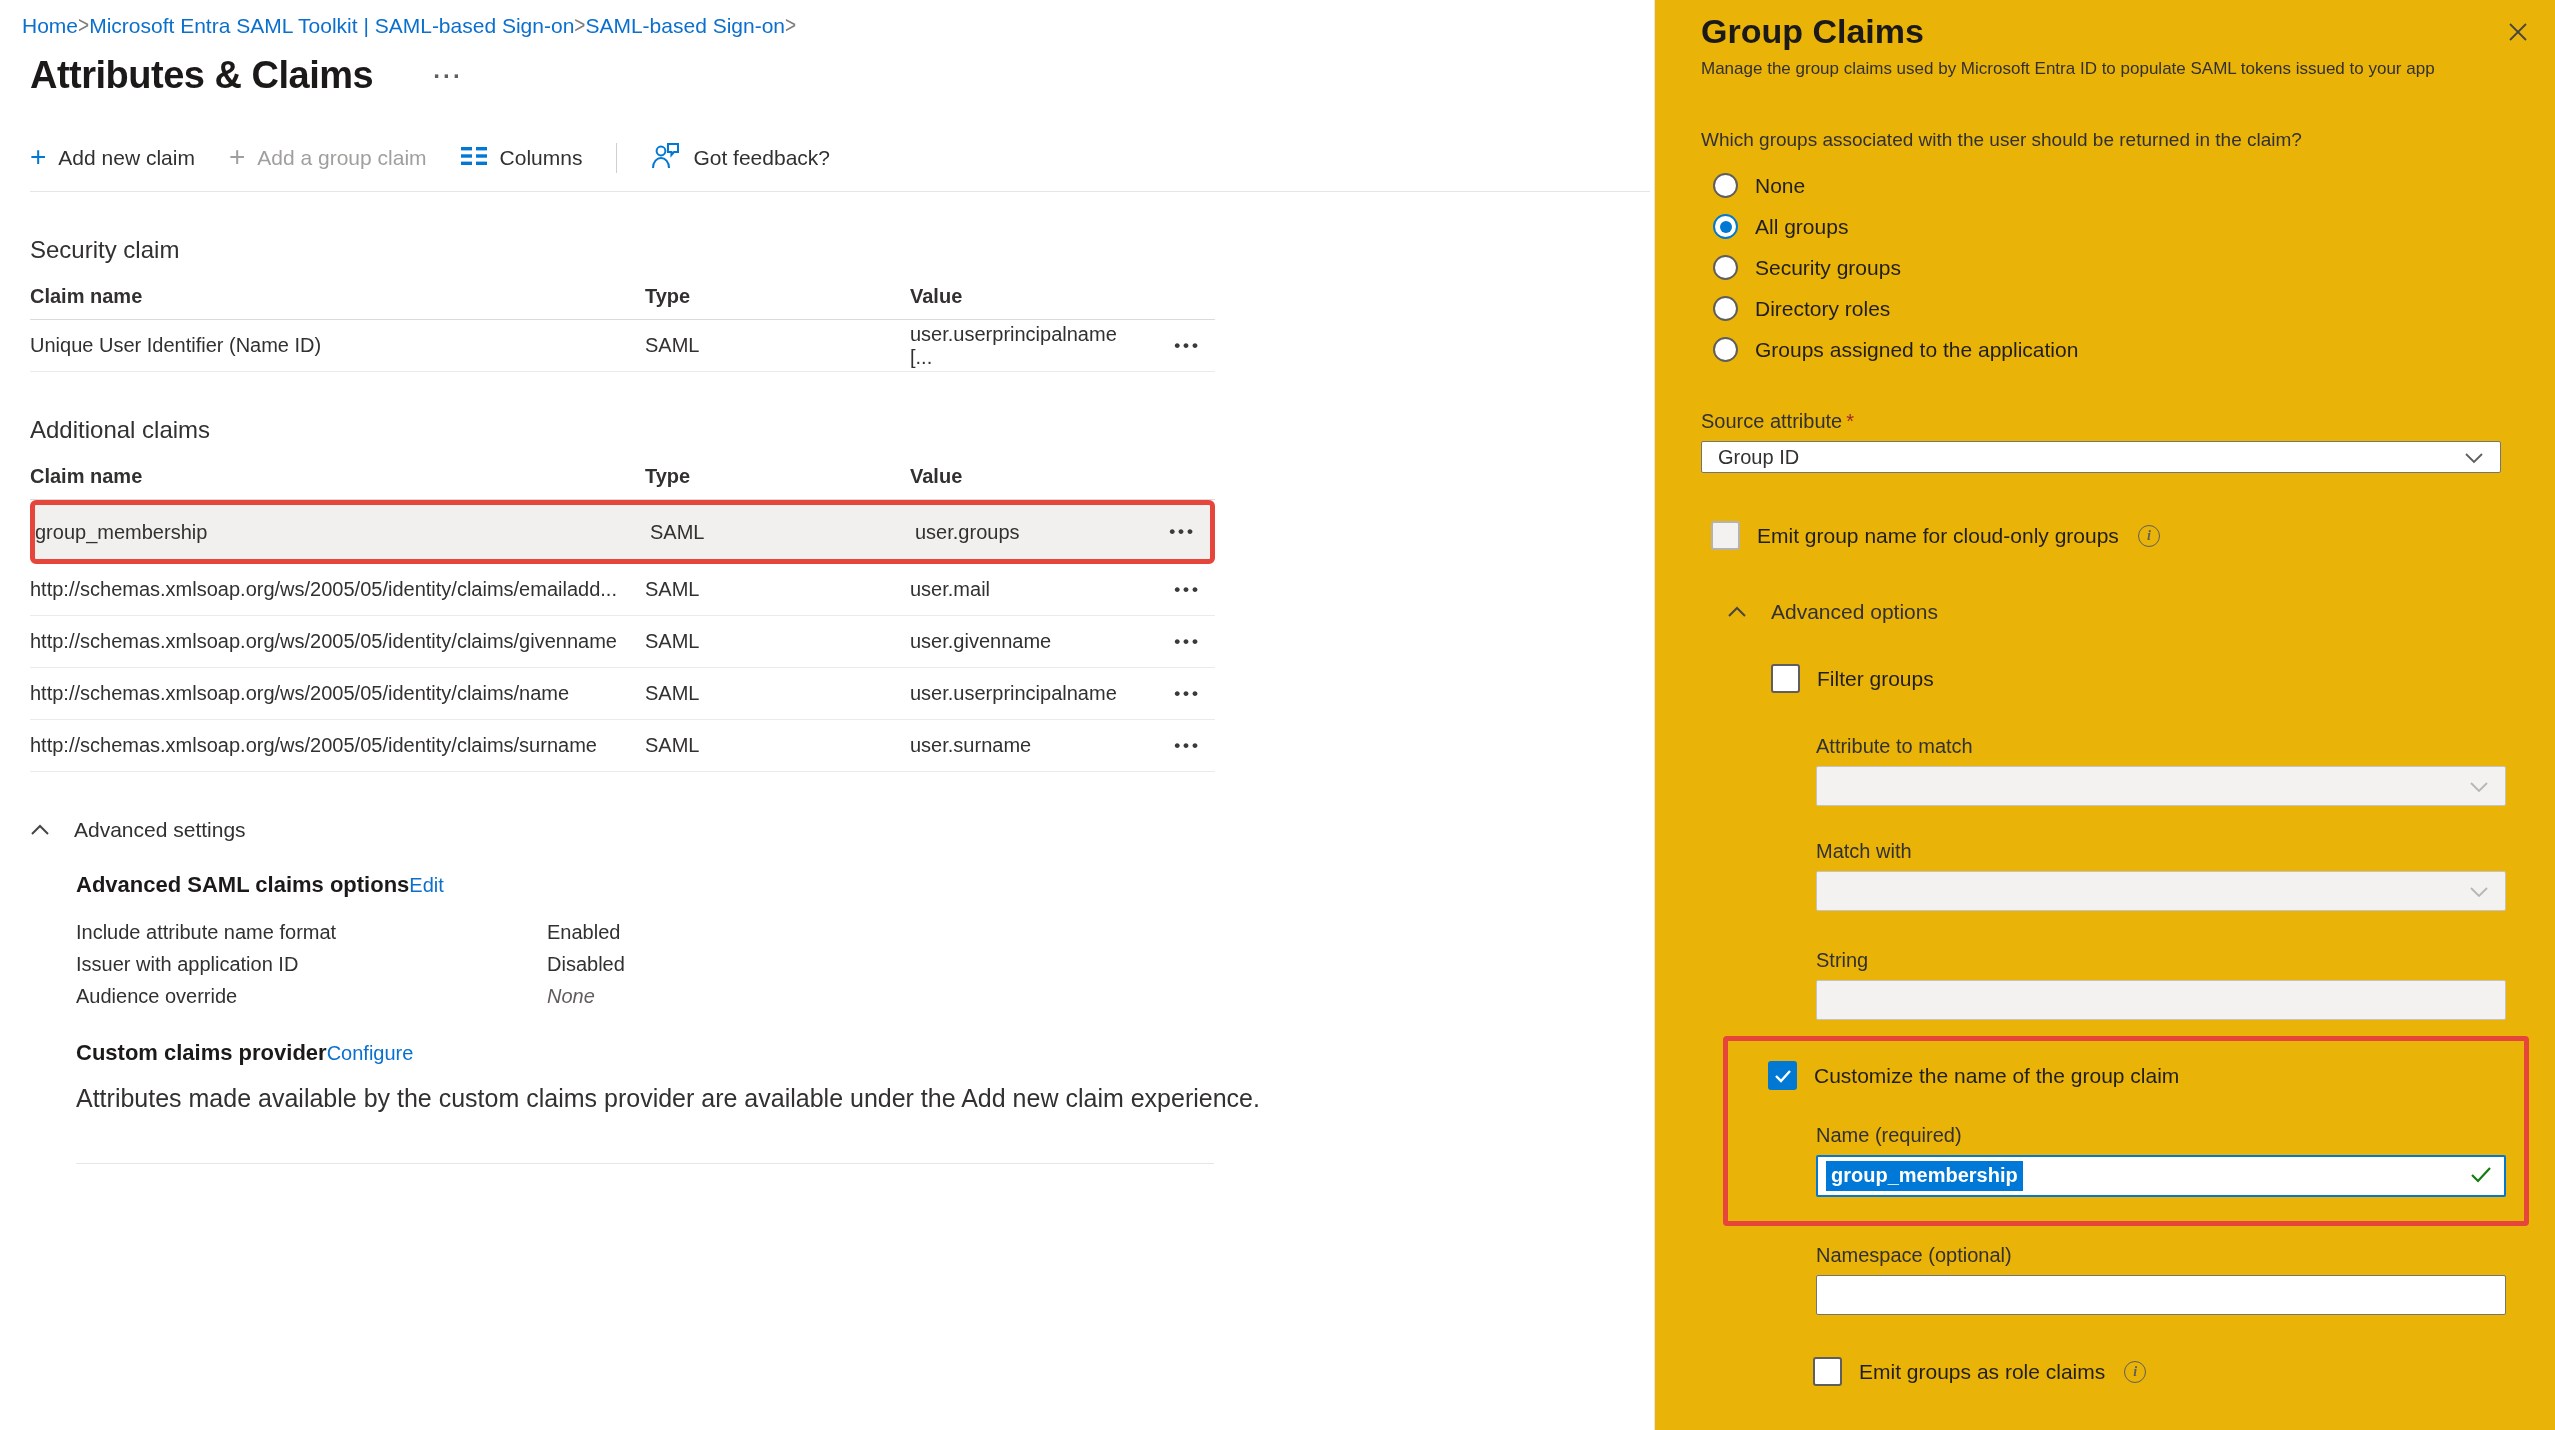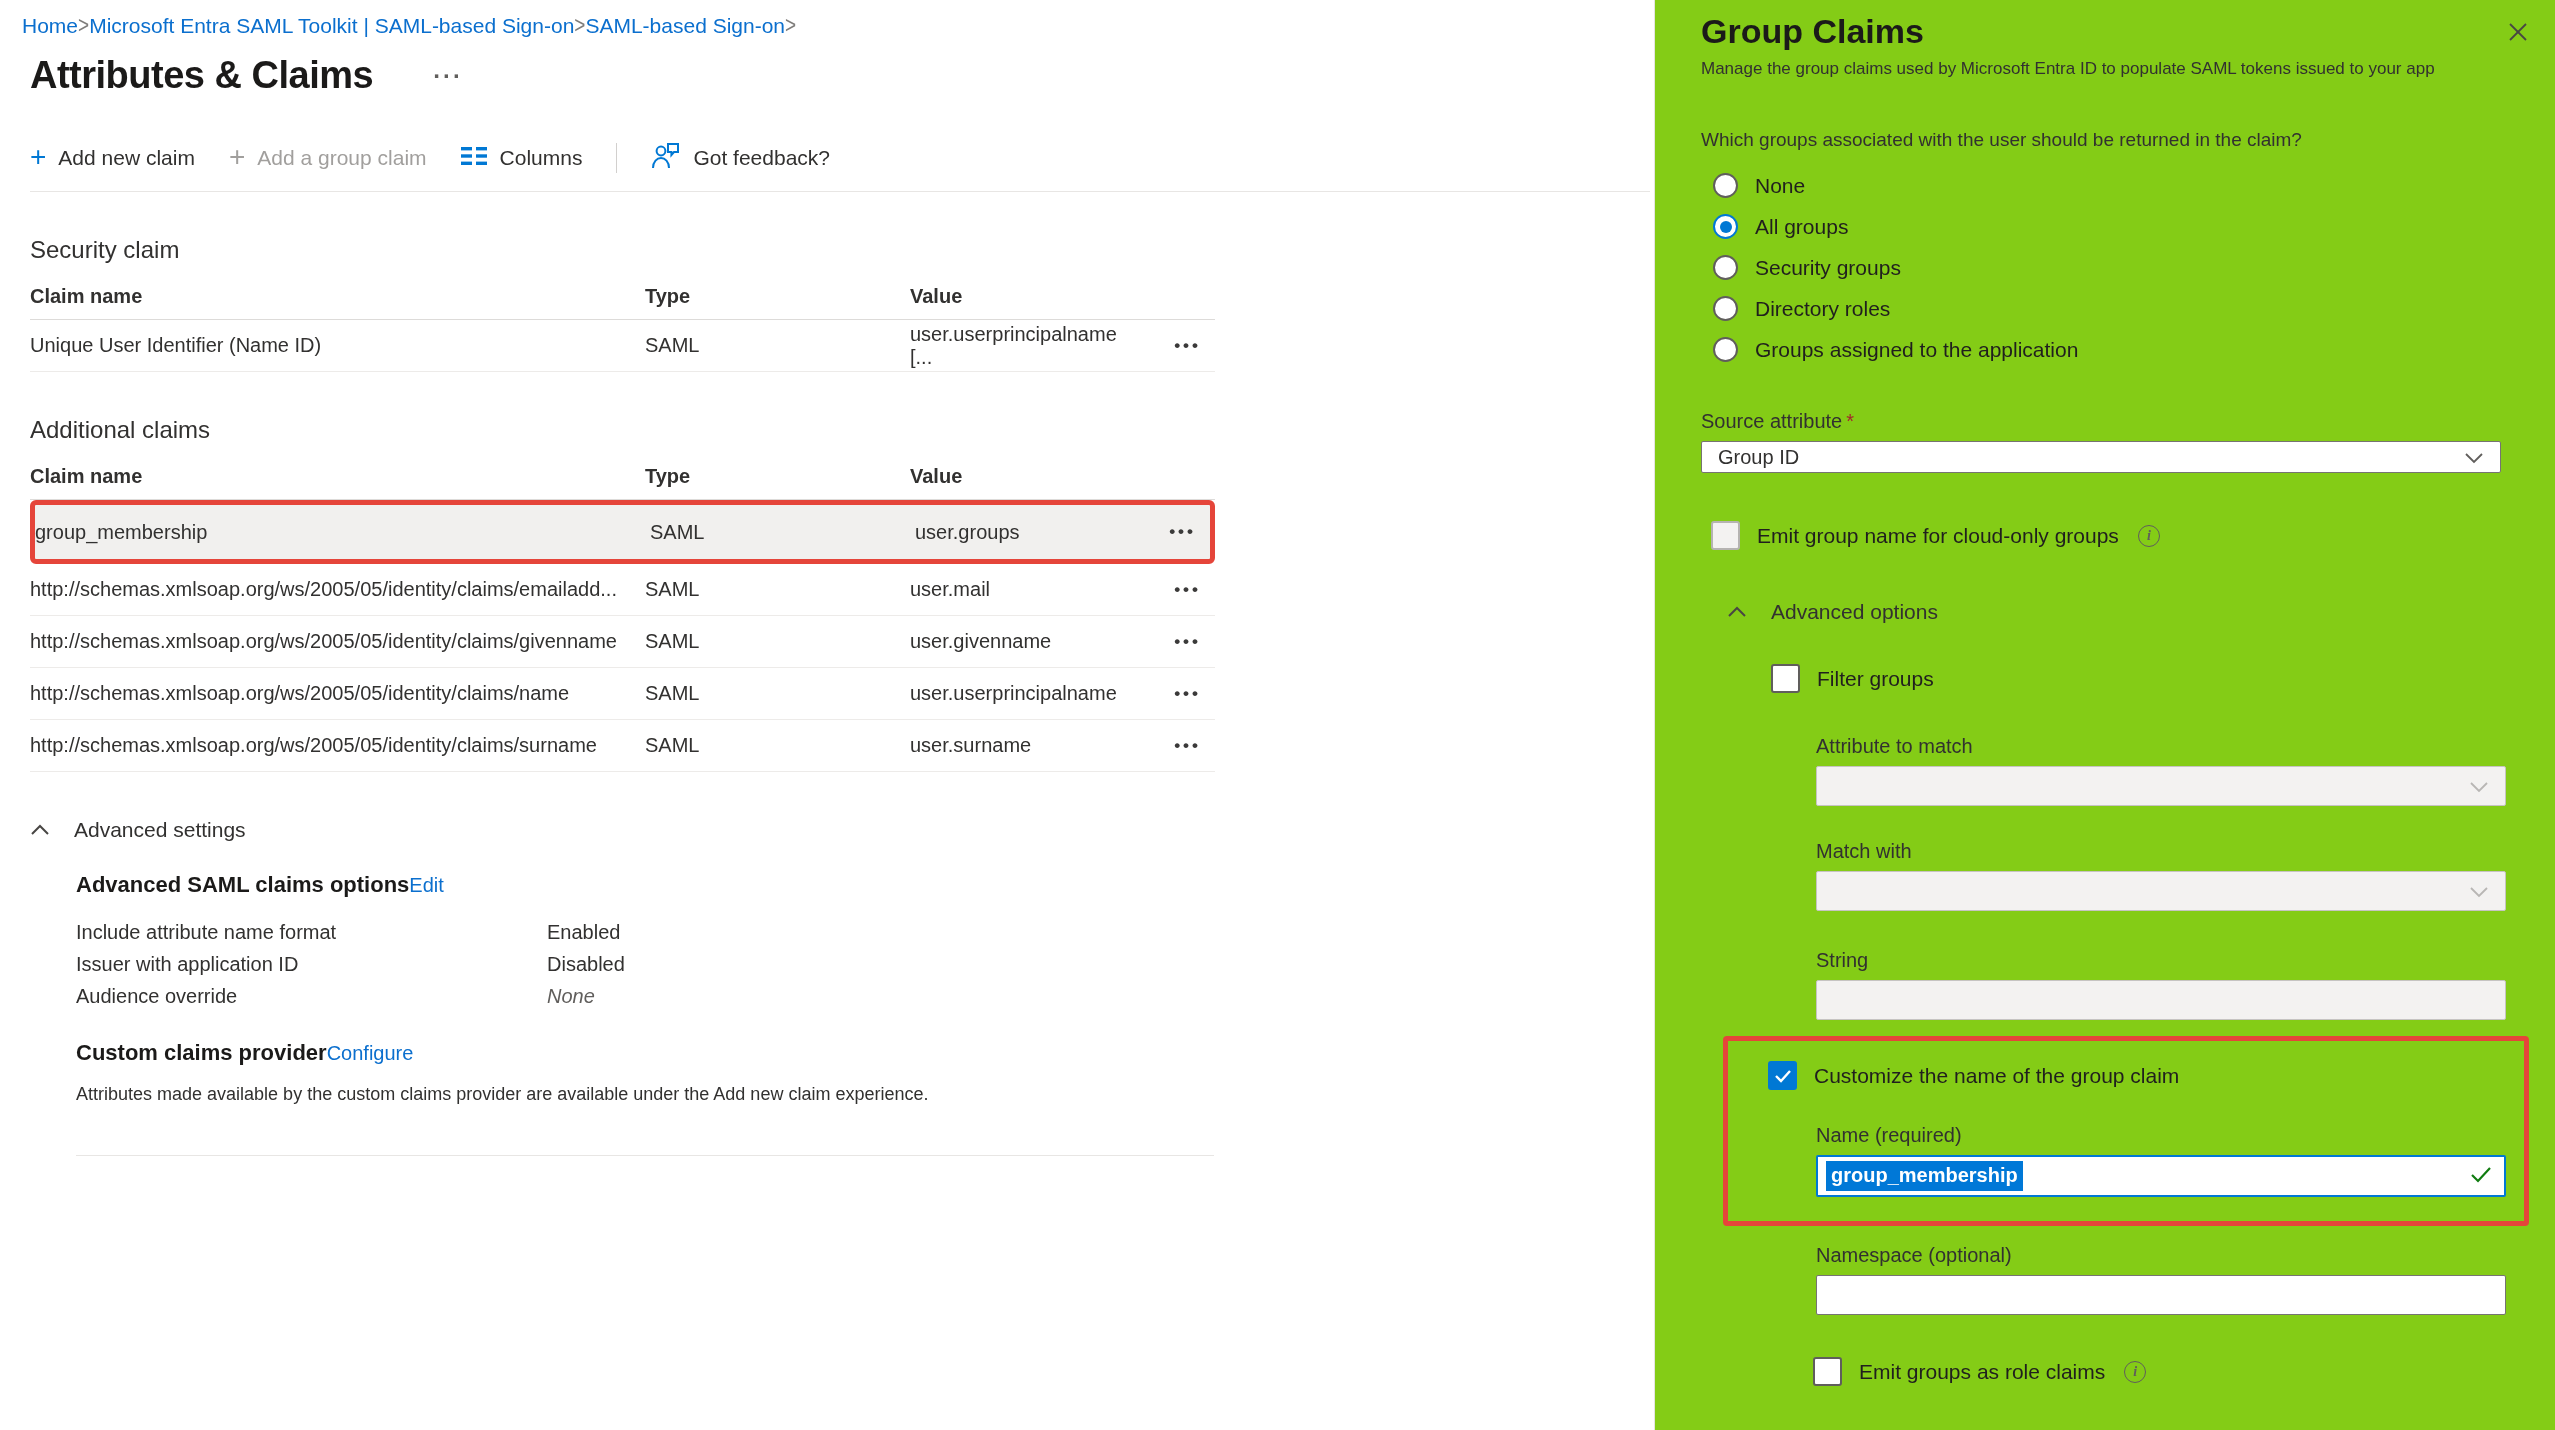--- a/index.html
+++ b/index.html
@@ -40,26 +40,26 @@
   .collapse-toggle { display:flex; align-items:center; gap:24px; font-size:21px; margin-top:46px; cursor:pointer; }
   .chev-icon { display:inline-flex; }
 
   .adv-block { margin-left:46px; }
   .subhead-row { display:flex; align-items:baseline; margin-top:30px; }
   .subhead { font-size:22px; font-weight:700; color:#1b1a19; }
   .link { color:#0b6fce; font-size:20px; cursor:pointer; }
   .kv-rows { margin-top:18px; font-size:20px; }
   .kv { display:grid; grid-template-columns:455px auto; line-height:32px;gap:16px; }
   .kv .val.italic { font-style:italic; color:#605e5c; }
-  .desc { font-size:18px; margin-top:18px; color:#323130; }
+  .desc { font-size:25px; margin-top:18px; color:#323130; }
   .hr-bottom { width:1138px; border-top:1px solid #e8e6e4; margin-top:50px; }
 
   
   .panel { position:absolute; left:1654px; top:0; width:901px; height:1430px;
-    border-left:1px solid #e5e3e1; padding:12px 25px 0 46px; background:#84cc16; }
+    border-left:1px solid #e5e3e1; padding:12px 25px 0 46px; background:#eab308; }
   .panel-head { display:flex; align-items:flex-start; justify-content:space-between; }
   .panel-title { font-size:34px; font-weight:700; color:#1b1a19; }
   .close-btn { margin-top:8px; cursor:pointer; display:inline-flex; }
   .panel-sub { font-size:17px; margin-top:8px; color:#323130; }
 
   .question { font-size:19px; margin-top:50px; }
 
   .radio-group { margin-top:14px; margin-left:12px; }
   .radio-row { display:flex; align-items:center; gap:17px; height:41px; cursor:pointer; }
   .radio { width:25px; height:25px; border:2px solid #605e5c; border-radius:50%; background:#fff; flex:none;

